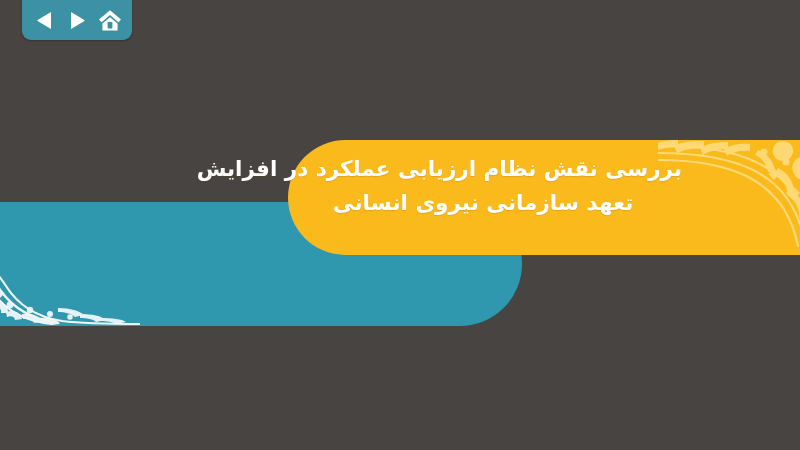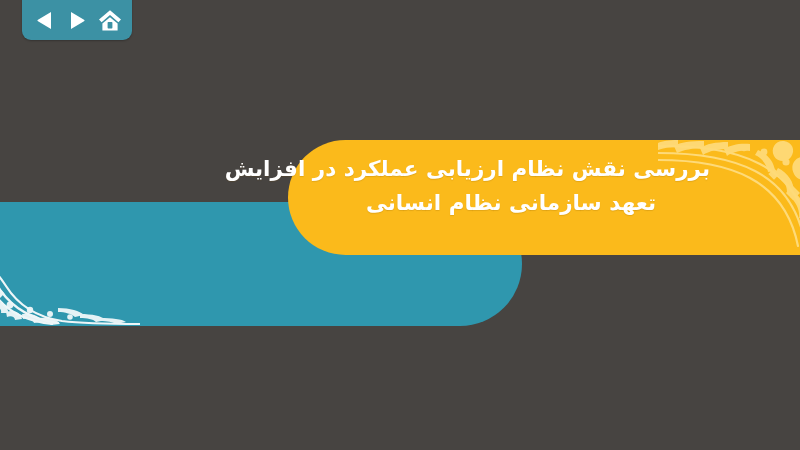--- a/index.html
+++ b/index.html
@@ -81,21 +81,21 @@
     right: 0;
     top: 0;
     width: 190px;
     height: 115px;
     opacity: .85;
   }
 
   
   #title-block {
     position: absolute;
-    left: 312px;
+    left: 284px;
     top: 152px;
     width: 398px;
     text-align: center;
     direction: rtl;
     color: #ffffff;
     font-size: 21.5px;
     line-height: 34px;
     font-weight: 700;
     letter-spacing: 0;
     text-shadow: 0 1px 1px rgba(120,80,0,.18);
@@ -198,16 +198,16 @@
         <path d="M120 28 c10 5 16 14 16 24 l-7 0 c0-8-5-15-12-19 z"></path>
         <path d="M136 52 c9 7 13 17 12 27 l-7-1 c1-8-3-16-9-21 z"></path>
         <path d="M146 78 c7 8 10 18 8 27 l-7-2 c2-7 0-15-5-21 z"></path>
         <path d="M158 102 c4 6 6 9 6 13 l-7 0 c0-4-2-8-4-11 z"></path>
       </g>
     </svg>
   </div>
 
   <div id="title-block">
     <span class="title-line">بررسی نقش نظام ارزیابی عملکرد در افزایش</span>
-    <span class="title-line">تعهد سازمانی نظام انسانی</span>
+    <span class="title-line">تعهد سازمانی نیروی انسانی</span>
   </div>
 
 </div>
 
 </body></html>

